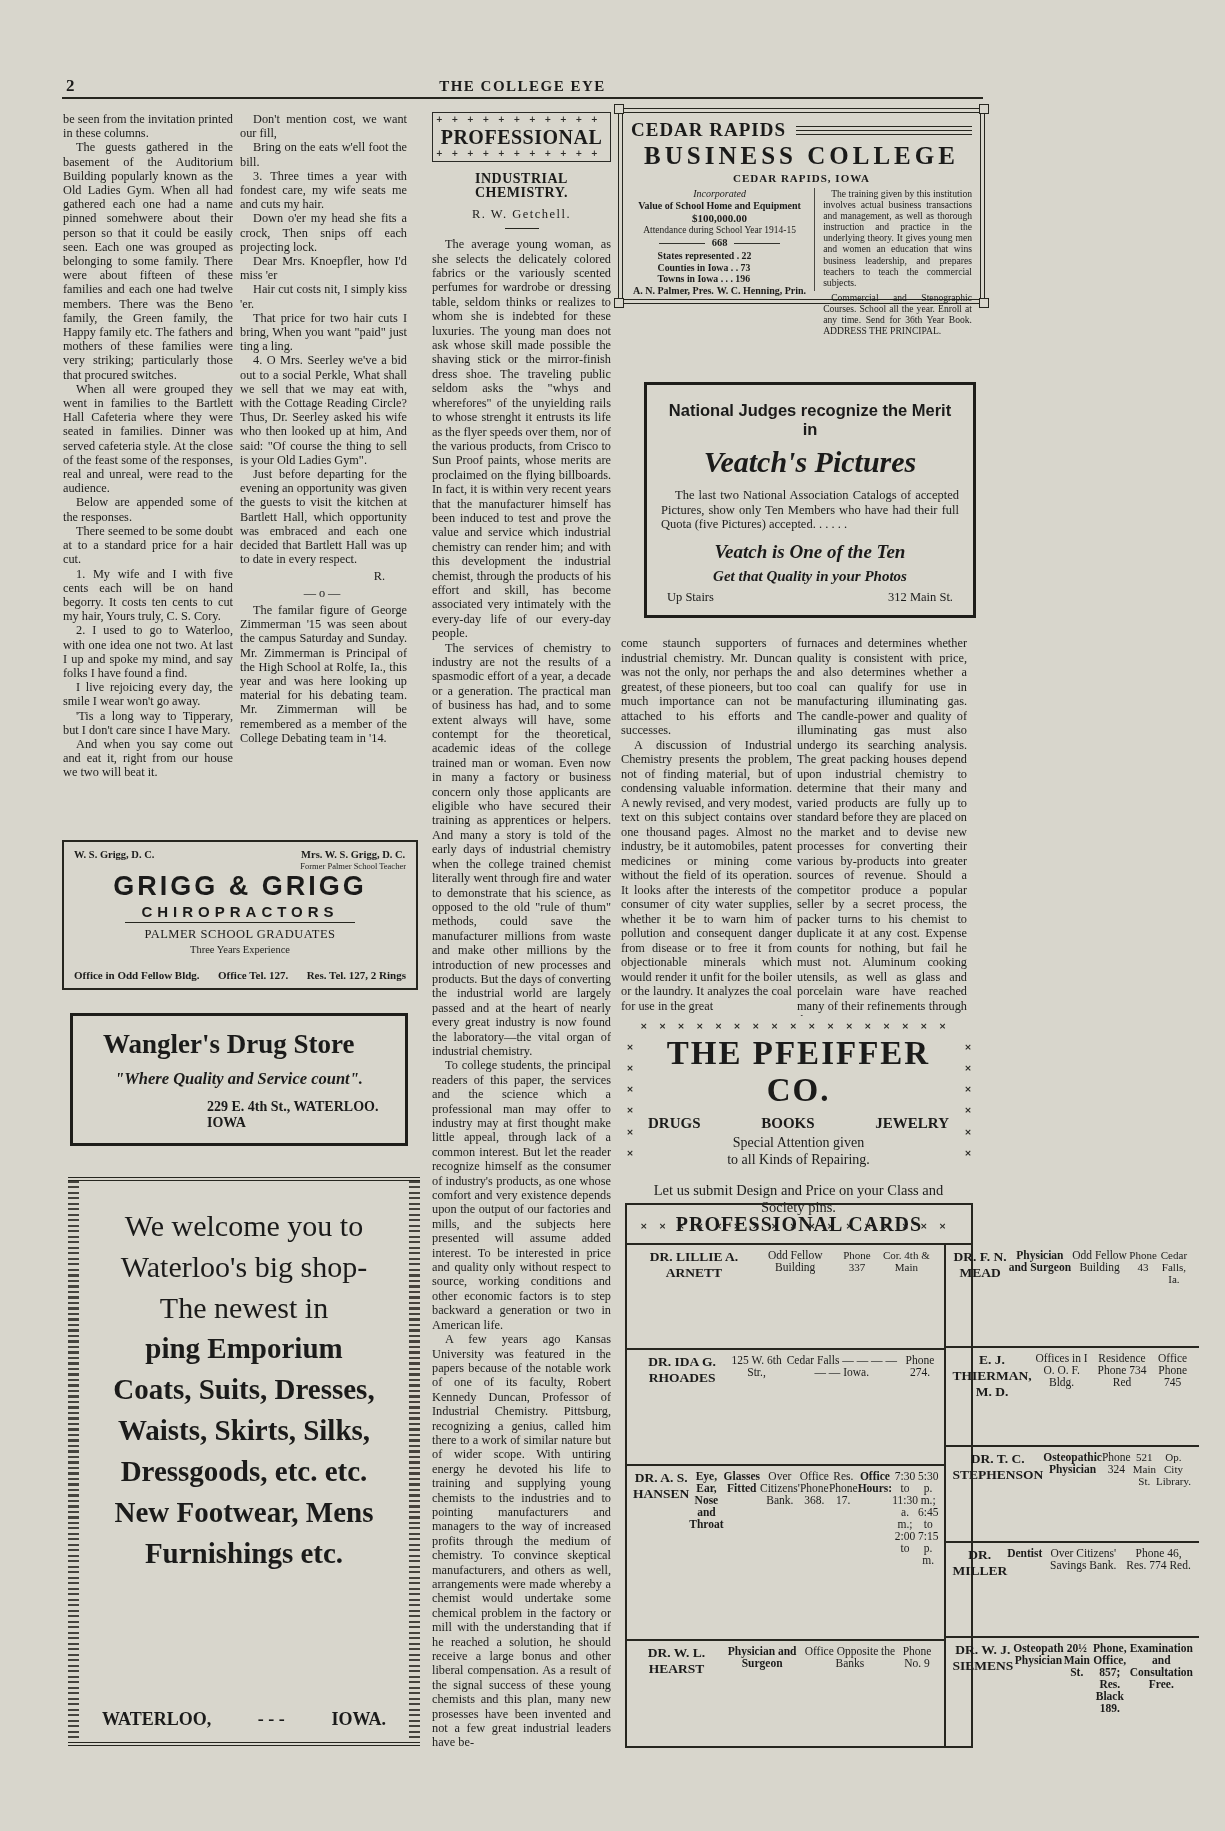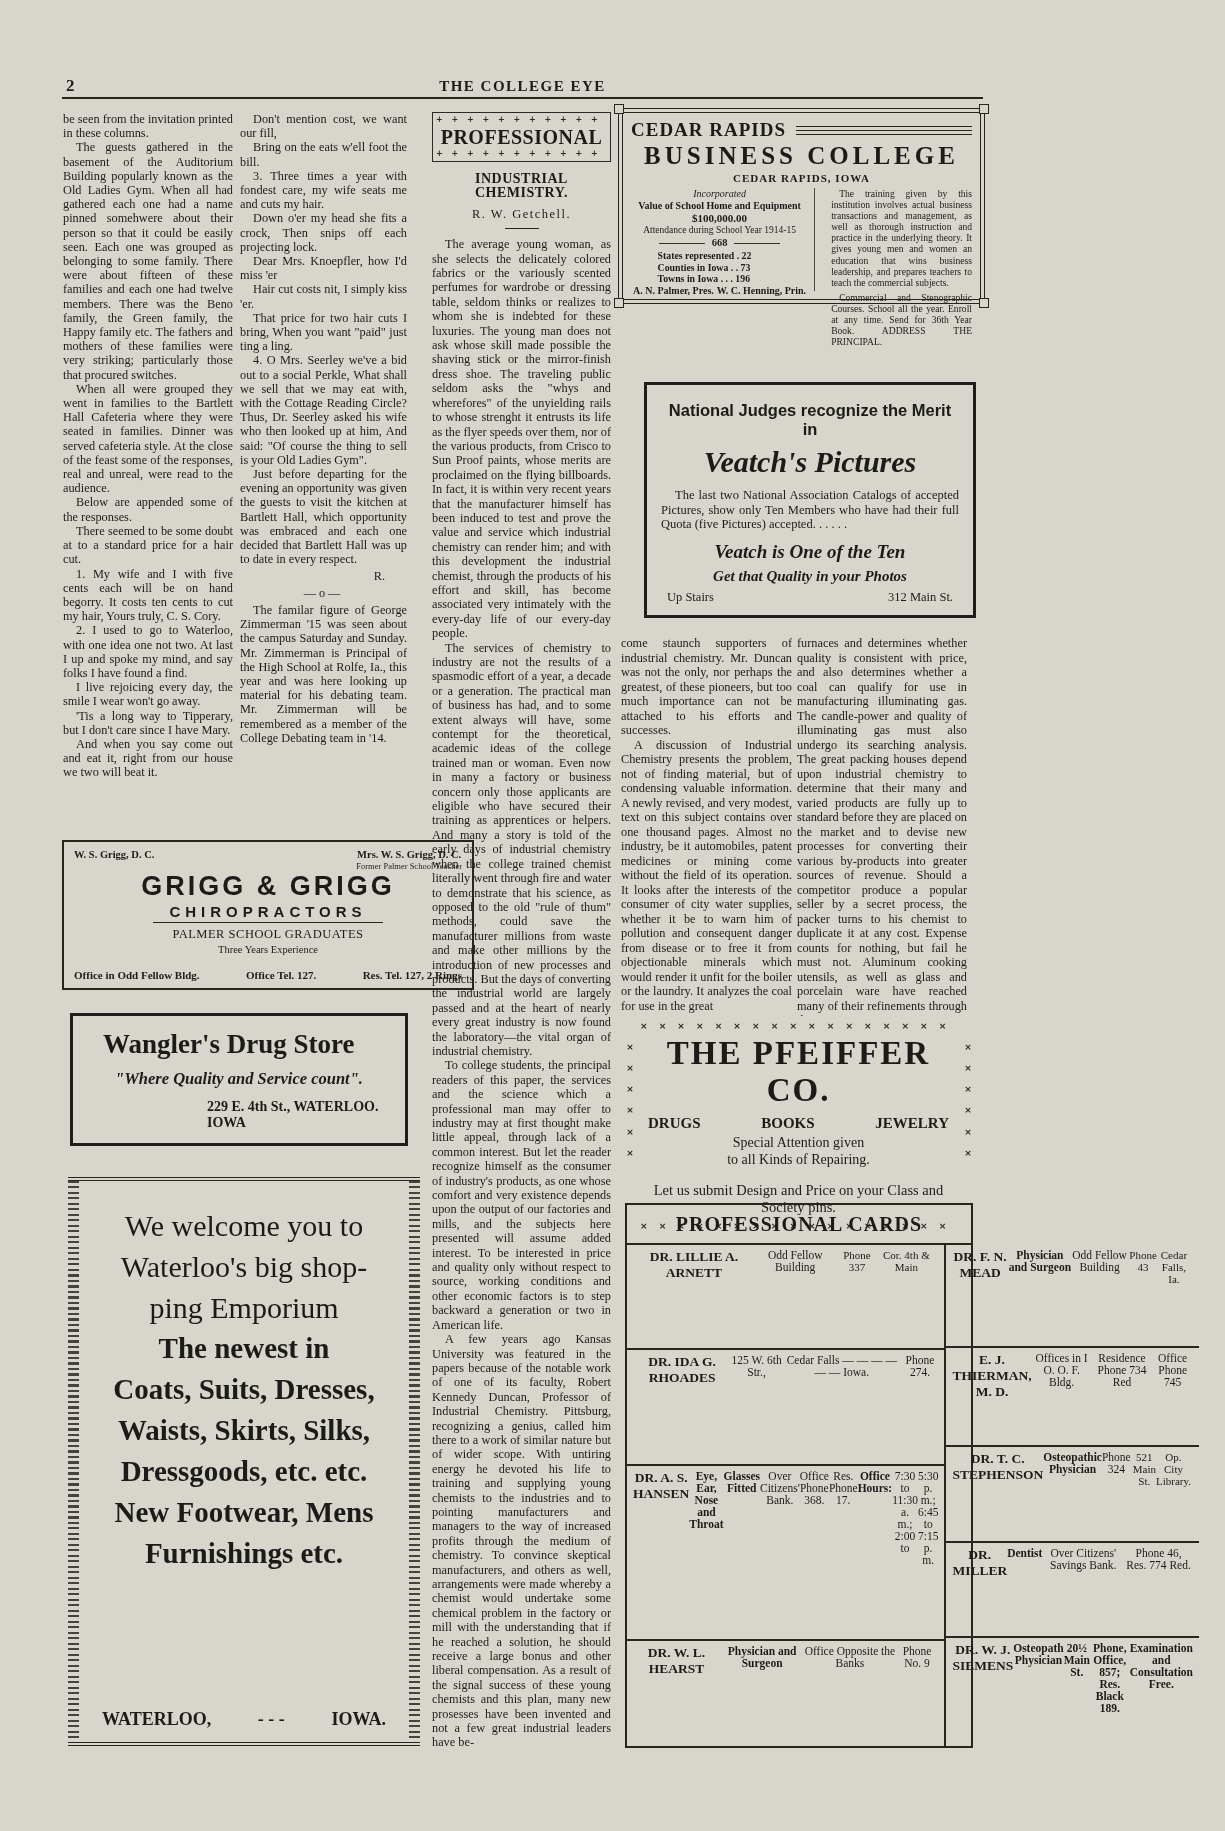--- a/index.html
+++ b/index.html
@@ -34,21 +34,21 @@
   
   .ad-cedar{position:absolute;left:618px;top:108px;width:367px;height:196px;border:1.5px solid #26261f;box-shadow:inset 0 0 0 3px #d8d6cc,inset 0 0 0 4px #26261f;padding:9px 12px 5px}
   .corner{position:absolute;width:10px;height:10px;border:1.5px solid #26261f;background:#d8d6cc}
   .corner.tl{left:-5px;top:-5px}.corner.tr{right:-5px;top:-5px}
   .corner.bl{left:-5px;bottom:-5px}.corner.br{right:-5px;bottom:-5px}
   .cedar-row1{display:flex;align-items:center;margin-top:1px}
   .cedar-title-top{font-size:19px;font-weight:bold;letter-spacing:1px;white-space:nowrap}
   .triple-line{flex:1;height:9px;margin-left:10px;background:repeating-linear-gradient(180deg,#26261f 0 1.3px,transparent 1.3px 3.8px)}
   .cedar-title-main{font-size:25px;font-weight:bold;letter-spacing:4px;text-align:center;line-height:29px}
   .cedar-location{text-align:center;font-size:11px;font-weight:bold;letter-spacing:1px;margin:2px 0 4px}
-  .cedar-body{display:flex;gap:16px;height:103px}
+  .cedar-body{display:flex;gap:8px;height:103px}
   .cedar-left{width:54%;text-align:center;font-size:10px;line-height:12px;border-right:1px solid #4a4a44;padding-right:6px;display:flex;flex-direction:column}
   .c-inc{font-style:italic}
   .c-vl{font-weight:bold}
   .c-va{font-weight:bold;font-size:11px}
   .c-al{font-weight:normal;font-size:9.5px}
   .c-attend{display:flex;align-items:center;justify-content:center;gap:7px;font-weight:bold;font-size:10.5px;margin:1px 0}
   .c-attend .hline{width:46px;border-top:1px solid #33332d}
   .cedar-stats{width:124px;margin:0 auto;text-align:left;font-weight:bold;font-size:9.8px;line-height:11.5px}
   .cedar-officers{display:flex;justify-content:space-between;font-size:10px;font-weight:bold;margin-top:auto;padding:0 2px 1px}
   .cedar-right{flex:1;font-size:9.6px;line-height:11.1px;text-align:justify}
@@ -57,21 +57,21 @@
   
   .ad-veatch{position:absolute;left:644px;top:382px;width:332px;height:236px;border:3.5px solid #1e1e1a;padding:16px 14px 10px;display:flex;flex-direction:column}
   .v-line1{font-family:"Liberation Sans",sans-serif;font-weight:bold;font-size:16.5px;text-align:center}
   .v-title{font-size:30px;font-weight:bold;font-style:italic;text-align:center;margin:6px 0 9px}
   .v-body{font-size:12.5px;line-height:14.5px;text-align:justify;text-indent:14px}
   .v-line2{font-size:19px;font-weight:bold;font-style:italic;text-align:center;margin-top:9px}
   .v-line3{font-size:15px;font-weight:bold;font-style:italic;text-align:center;margin-top:5px}
   .v-footer{display:flex;justify-content:space-between;font-size:12.5px;margin-top:auto;padding:0 6px}
 
   
-  .ad-grigg{position:absolute;left:62px;top:840px;width:412px;height:150px;border:2px solid #26261f;padding:7px 10px 7px;display:flex;flex-direction:column}
+  .ad-grigg{position:absolute;left:62px;top:840px;width:356px;height:150px;border:2px solid #26261f;padding:7px 10px 7px;display:flex;flex-direction:column}
   .g-top{display:flex;justify-content:space-between;font-size:10.5px;font-weight:bold;align-items:flex-start}
   .g-top-right{text-align:center}
   .g-top-sub{font-size:8.5px;font-weight:normal}
   .g-title{font-family:"Liberation Sans",sans-serif;font-size:27px;font-weight:bold;text-align:center;letter-spacing:3px;margin-top:1px;line-height:29px}
   .g-sub{font-family:"Liberation Sans",sans-serif;font-size:15px;font-weight:bold;letter-spacing:5px;text-align:center;margin-top:2px}
   .g-sub span{border-bottom:1.5px solid #26261f;padding:0 16px 2px}
   .g-line1{text-align:center;font-size:12.5px;margin-top:7px;letter-spacing:.5px}
   .g-line2{text-align:center;font-size:10.5px;margin-top:2px}
   .g-footer{display:flex;justify-content:space-between;font-size:11px;font-weight:bold;margin-top:auto}
 
@@ -257,22 +257,22 @@
   <div class="ad-wangler">
     <div class="w-title">Wangler's Drug Store</div>
     <div class="w-tagline">"Where Quality and Service count".</div>
     <div class="w-address">229 E. 4th St., WATERLOO. IOWA</div>
   </div>
 
   <div class="ad-blacks">
     <div class="blacks-lines">
         <p>We welcome you to</p>
         <p>Waterloo's big shop-</p>
+        <p>The newest in</p>
         <p>ping Emporium</p>
-        <p>The newest in</p>
         <p>Coats, Suits, Dresses,</p>
         <p>Waists, Skirts, Silks,</p>
         <p>Dressgoods, etc. etc.</p>
         <p>New Footwear, Mens</p>
         <p>Furnishings etc.</p>
       </div>
     <div class="blacks-footer">
       <span>WATERLOO,</span>
       <span>-    -    -</span>
       <span>IOWA.</span>

